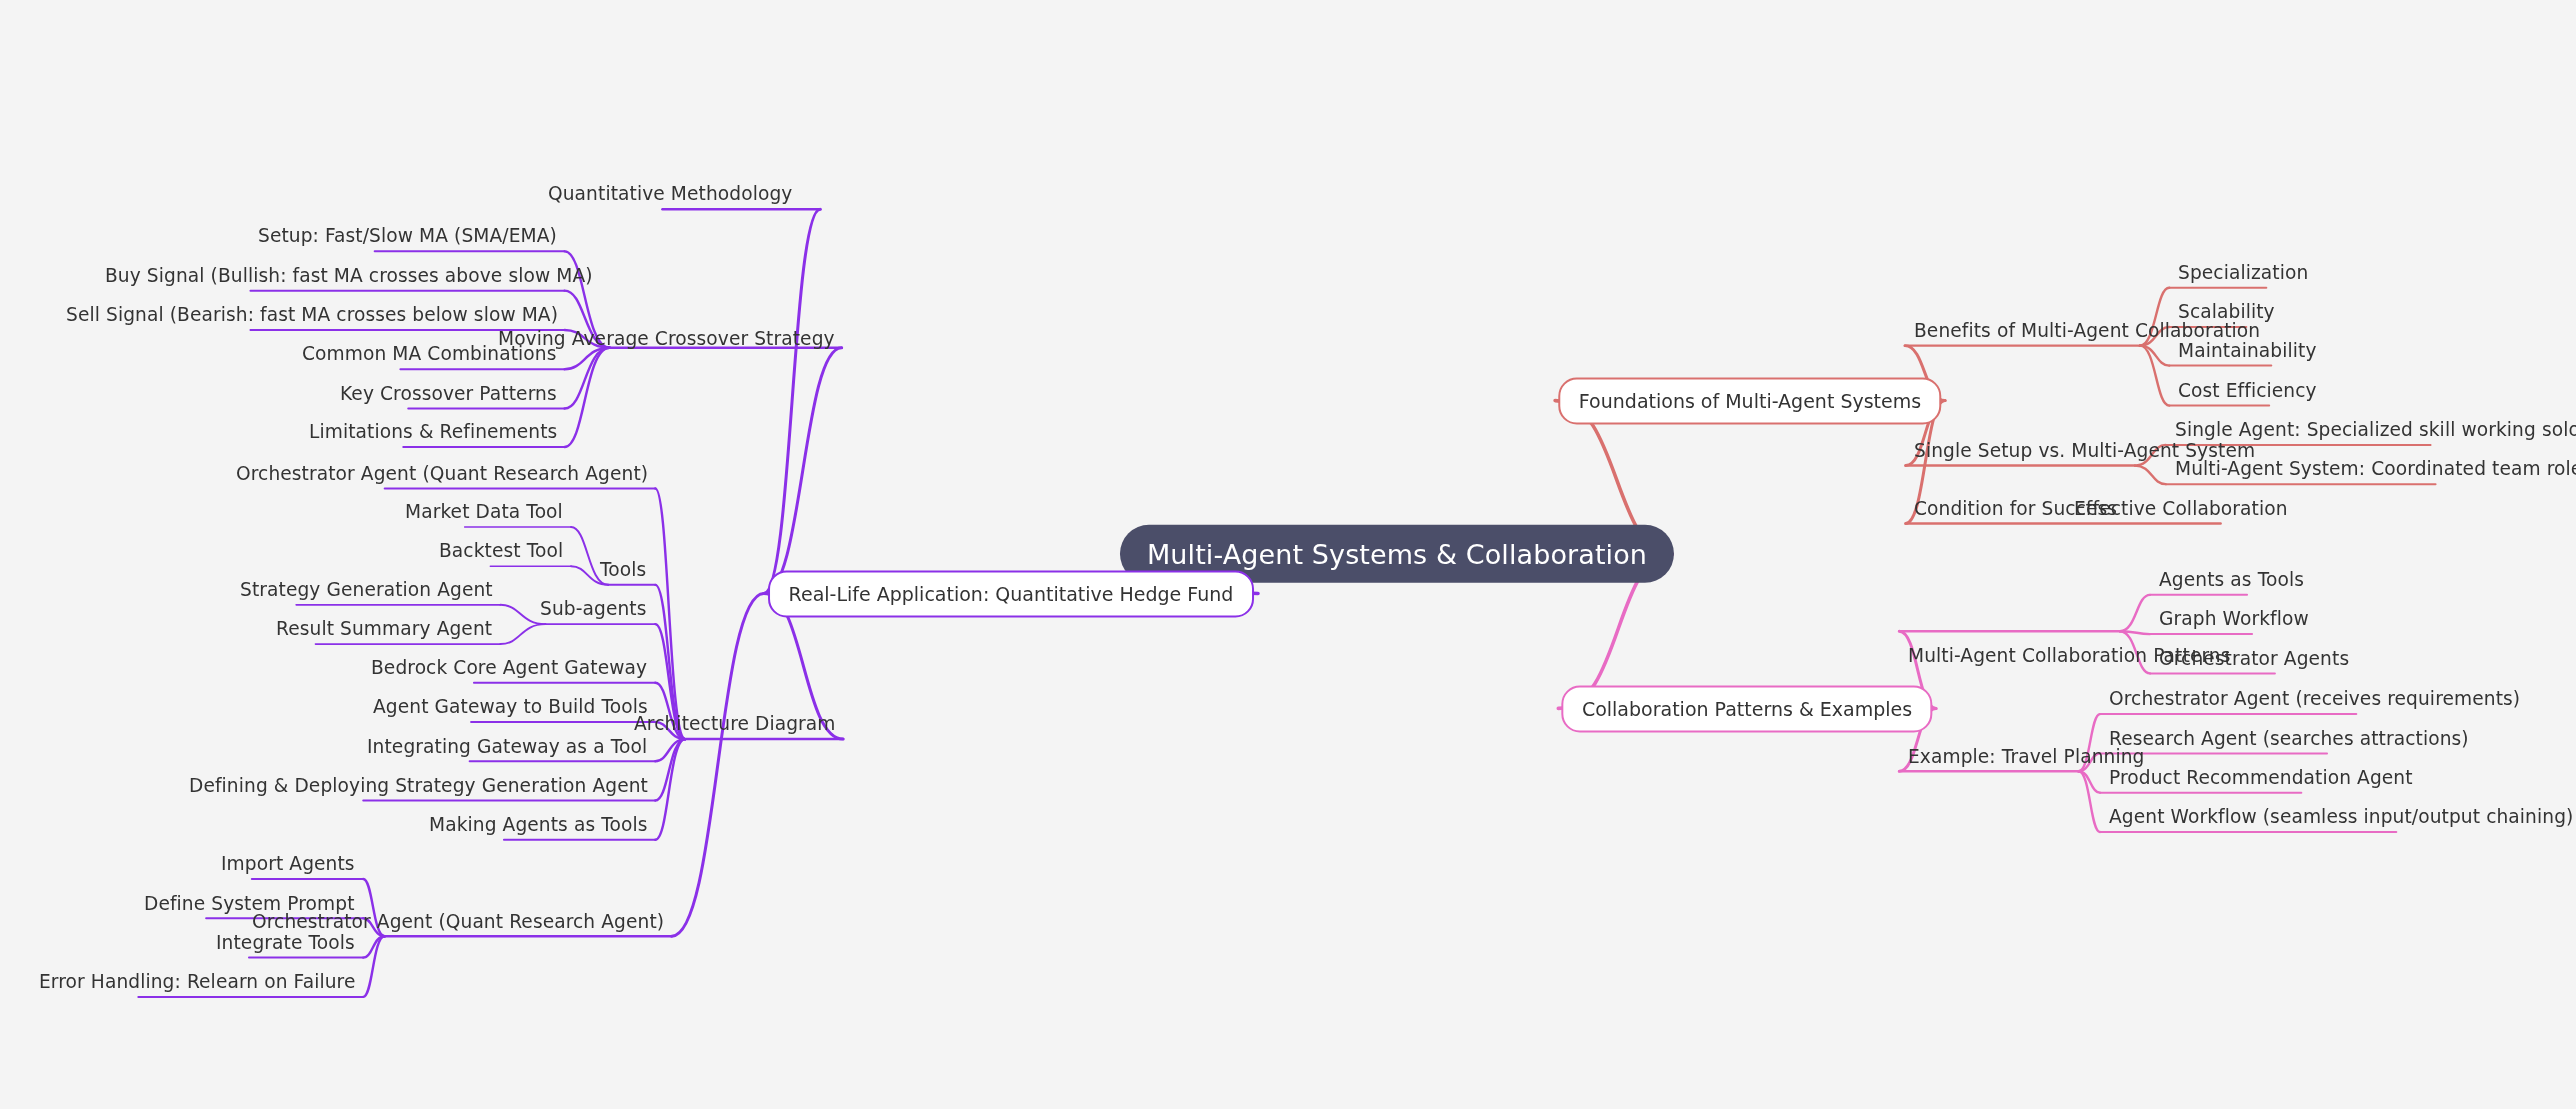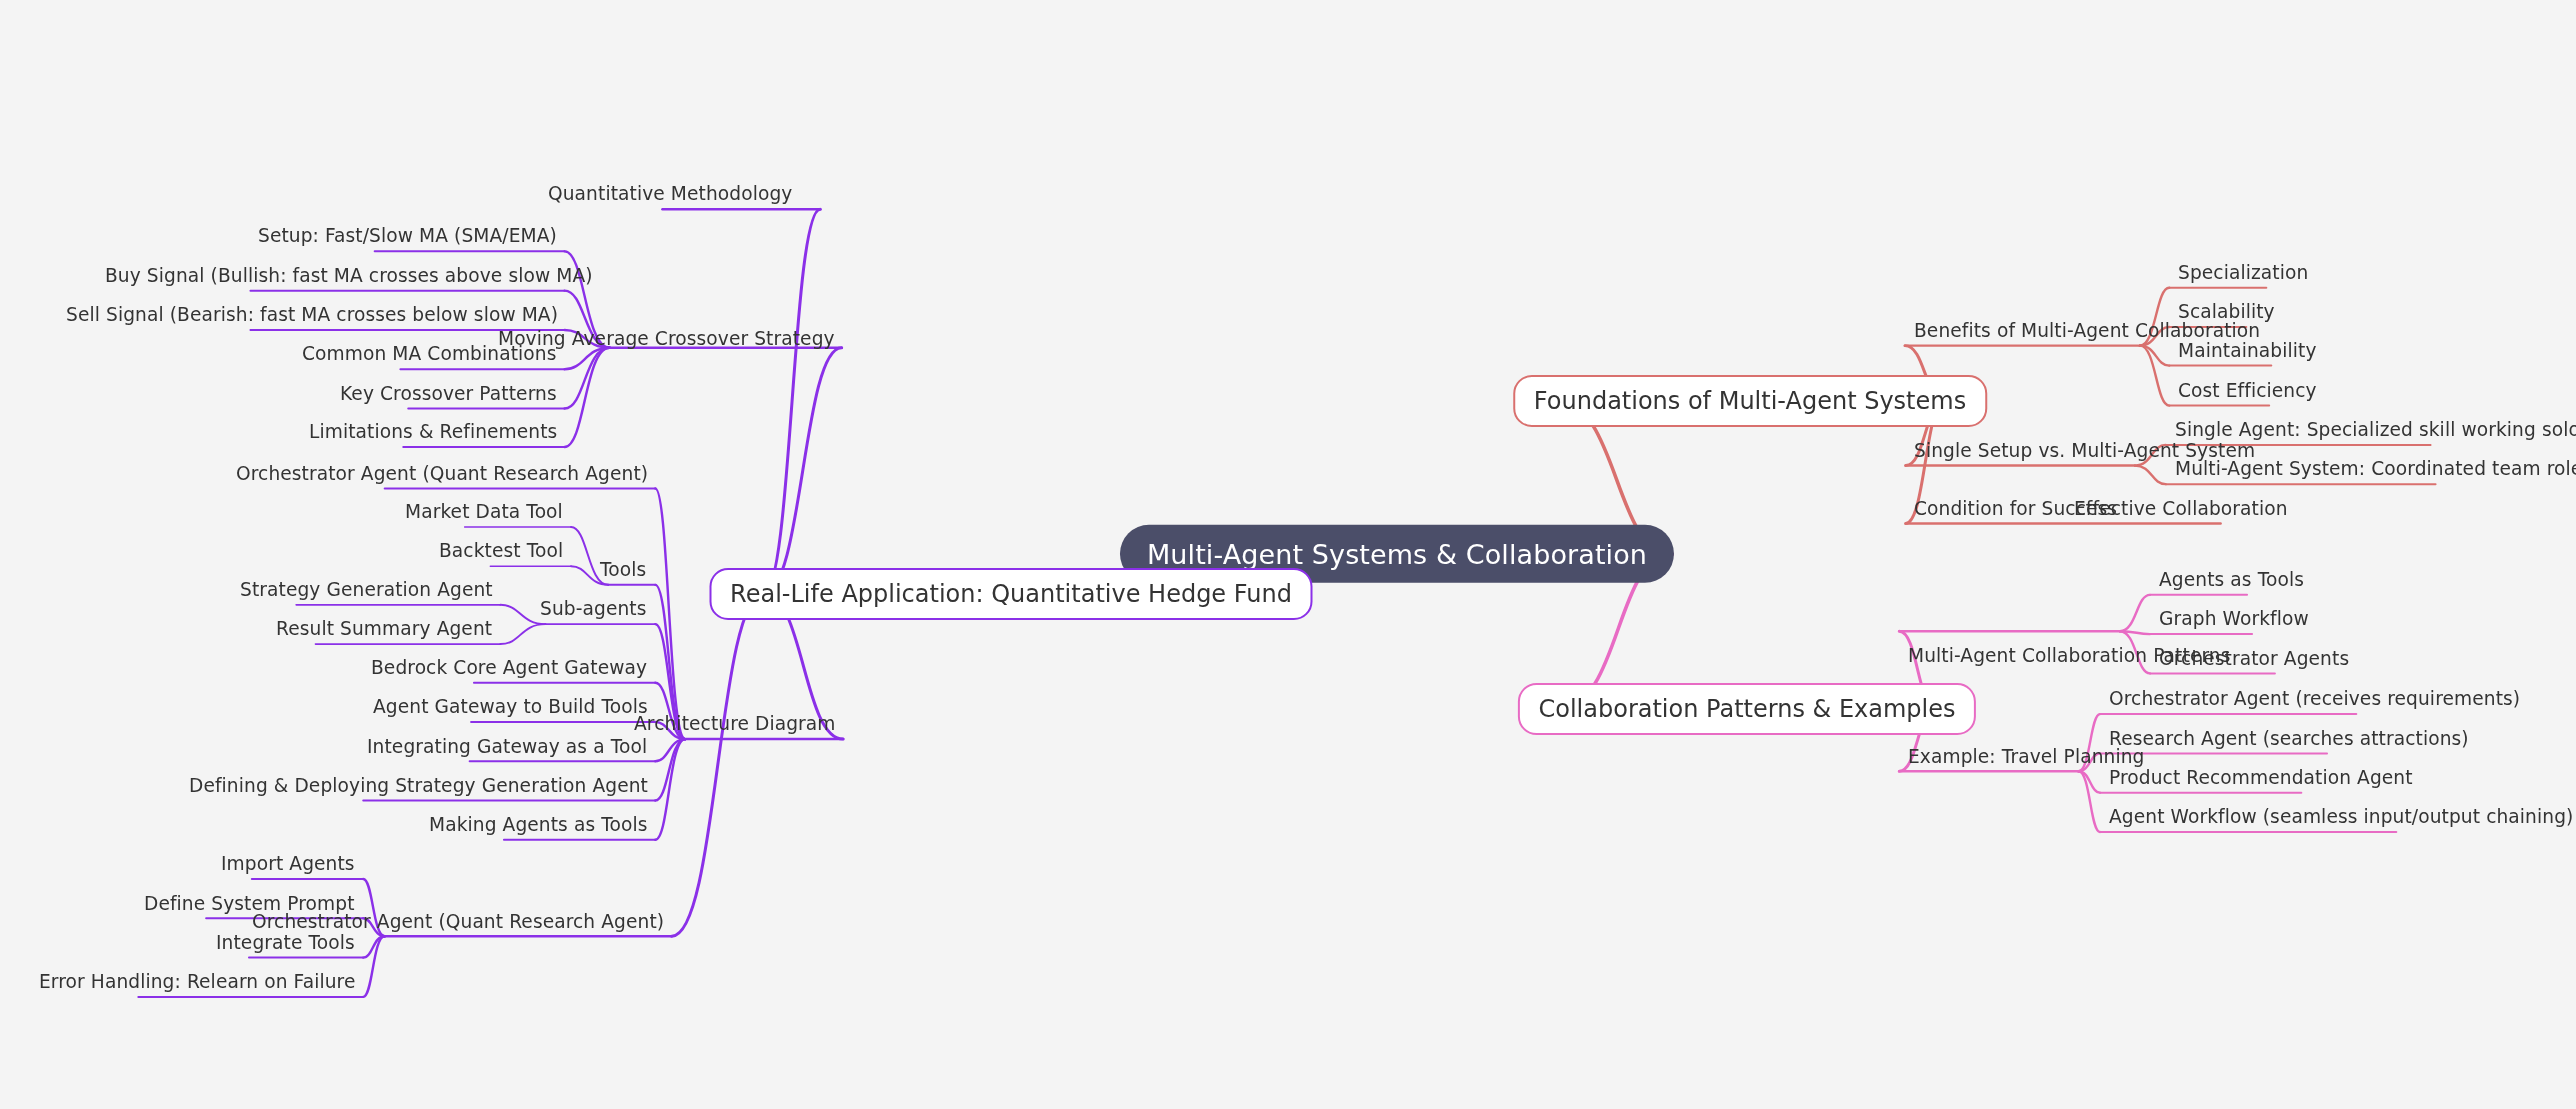--- a/index.html
+++ b/index.html
@@ -5,21 +5,21 @@
   html,body{margin:0;padding:0;background:#f4f4f4;}
   body{width:2576px;height:1109px;overflow:hidden;font-family:"DejaVu Sans","Liberation Sans",sans-serif;}
   #stage{position:relative;width:2576px;height:1109px;background:#f4f4f4;}
   #links{position:absolute;left:0;top:0;width:2576px;height:1109px;}
   .node-label{position:absolute;white-space:nowrap;color:#333333;font-size:18.6px;line-height:1;
               transform:translateY(-100%);letter-spacing:0.1px;}
   .root-node{position:absolute;background:#4b4e69;color:#ffffff;border-radius:29px;
              font-size:27px;line-height:1;padding:15.7px 27px;white-space:nowrap;
              transform:translate(-50%,-50%);letter-spacing:0.1px;}
   .branch-node{position:absolute;background:#ffffff;border-radius:18.6px;color:#333333;
-               font-size:24px;line-height:1;padding:12px 18.6px;white-space:nowrap;
+               font-size:19px;line-height:1;padding:12px 18.6px;white-space:nowrap;
                transform:translate(-50%,-50%);border:2.9px solid #999;}
 </style>
 </head>
 <body>
 
 <div id="stage">
   <svg id="links" viewBox="0 0 3606 1553" xmlns="http://www.w3.org/2000/svg">
       <path d="M 2341 776 C 2259 776, 2267.2 561, 2177 561" fill="none" stroke="#d9706e" stroke-width="5" stroke-linecap="round"></path>
       <path d="M 2667 484 L 2996 484" fill="none" stroke="#d9706e" stroke-width="3.5" stroke-linecap="round"></path>
       <path d="M 3037 403 L 3173 403" fill="none" stroke="#d9706e" stroke-width="2.8000000000000003" stroke-linecap="round"></path>

